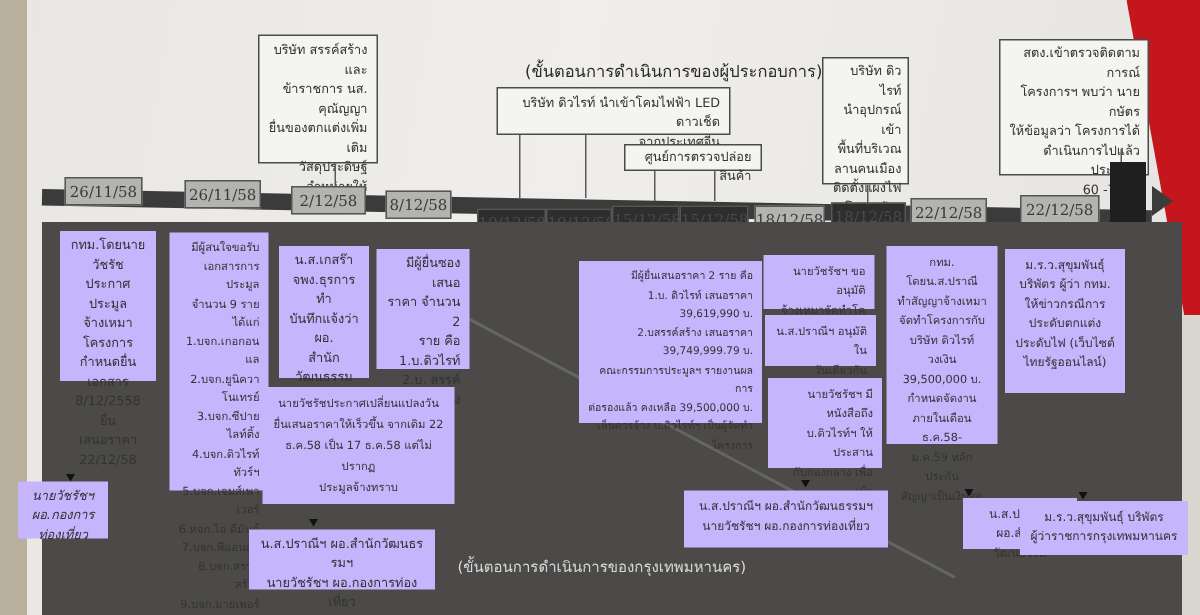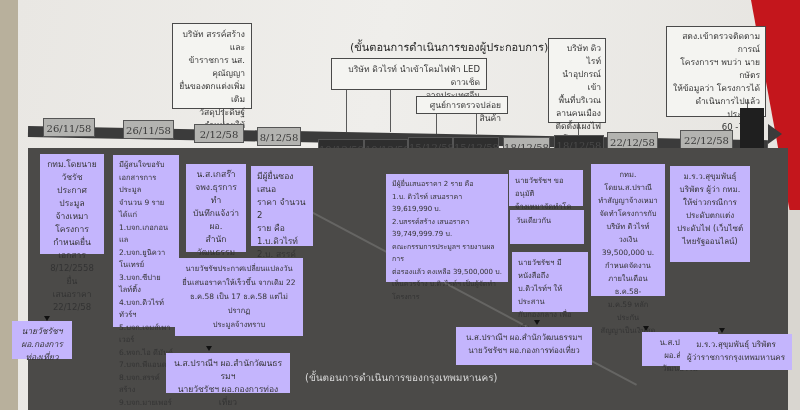--- a/index.html
+++ b/index.html
@@ -45,21 +45,21 @@
   .date.dark { background:#2e2e2e; color:#4a4a4a; }
   .tall-block { position:absolute; left:740px; top:108px; width:24px; height:42px; background:#1f1f1f; }
   .dark-panel {
     position:absolute; left:28px; top:148px; width:760px; height:262px;
     background:#4b4a48;
   }
   .dbox {
     position:absolute; background:#c4b5fd; font-size:8.5px; line-height:13px;
     color:#333; padding:4px 6px; box-sizing:border-box; text-align:center;
   }
-  .dbox.left { text-align:left; }
+  .dbox.left { text-align:right; }
   .dbox p { margin:0; }
   .footer-label { position:absolute; font-size:10px; color:#d8d8d8; white-space:nowrap; }
   .arrow-down { position:absolute; width:0; height:0; border-left:3px solid transparent; border-right:3px solid transparent; border-top:5px solid #111; }
   .glare { position:absolute; left:260px; top:290px; width:400px; height:2px; background:rgba(255,255,255,0.15); transform:rotate(28deg); }
 </style>
 </head>
 <body>
 
 <div class="left-strip"></div>
 <div class="paper"></div>
@@ -178,20 +178,21 @@
     <p>คณะกรรมการประมูลฯ รายงานผลการ</p>
     <p>ต่อรองแล้ว คงเหลือ 39,500,000 บ.</p>
     <p>เห็นควรจ้าง บ.ดิวไรท์ฯ เป็นผู้จัดทำ</p>
     <p>โครงการ</p>
 </div>
 <div class="dbox left" style="left:509px;top:170px;width:74px;height:36px;font-size:7.5px;">
   <p>นายวัชรัชฯ ขออนุมัติ</p>
     <p>จ้างเหมาจัดทำโครงการฯ</p>
 </div>
 <div class="dbox left" style="left:510px;top:210px;width:74px;height:34px;font-size:7.5px;">
+  <p>น.ส.ปราณีฯ อนุมัติใน</p>
     <p>วันเดียวกัน</p>
 </div>
 <div class="dbox left" style="left:512px;top:252px;width:76px;height:60px;font-size:7.5px;">
   <p>นายวัชรัชฯ มีหนังสือถึง</p>
     <p>บ.ดิวไรท์ฯ ให้ประสาน</p>
     <p>กับกองกลาง เพื่อเข้า</p>
     <p>ดำเนินการใช้พื้นที่</p>
 </div>
 <div class="dbox" style="left:591px;top:164px;width:74px;height:132px;font-size:7.5px;">
   <p>กทม. โดยน.ส.ปราณี</p>

